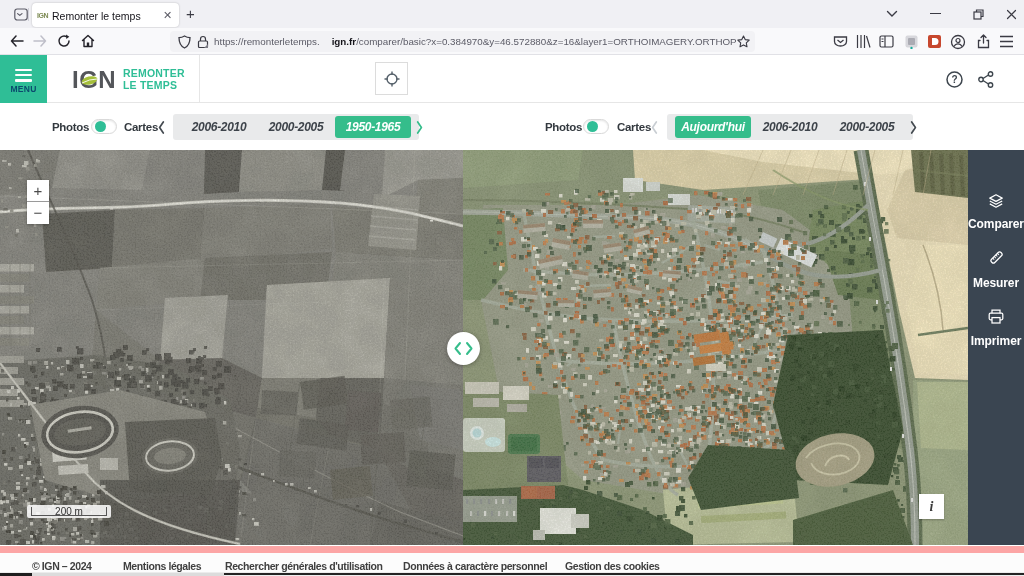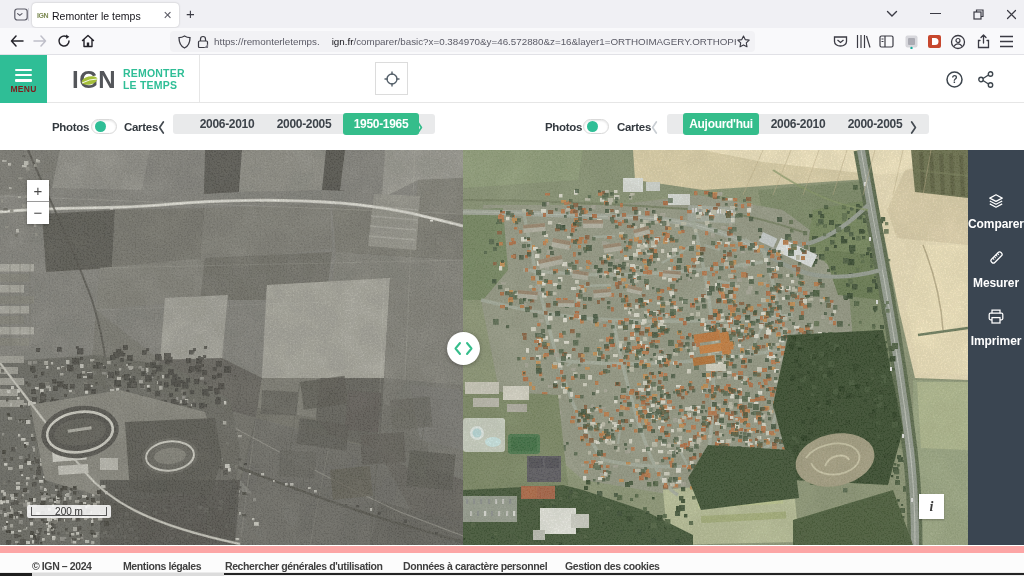--- a/index.html
+++ b/index.html
@@ -5,41 +5,41 @@
 .abs { position:absolute; }
 
 #tabbar { position:absolute; left:0; top:0; width:1024px; height:28px; background:#f0f0f4; }
 #tab { position:absolute; left:32px; top:3px; width:147px; height:24px; background:#fff; border-radius:4px; box-shadow:0 0 2px rgba(0,0,0,.25); }
 #tab .title { position:absolute; left:20px; top:7px; font-size:10.5px; color:#15141a; white-space:nowrap; }
 #tab .fav { position:absolute; left:5px; top:9px; font-size:7px; font-weight:bold; color:#7c8a53; letter-spacing:-0.5px; }
 #tab .x { position:absolute; left:131px; top:6px; font-size:11px; color:#5b5b66; }
 #navbar { position:absolute; left:0; top:28px; width:1024px; height:27px; background:#f9f9fb; border-bottom:1px solid #e1e1e6; }
 #urlbar { position:absolute; left:170px; top:3px; width:585px; height:21px; background:#f2f2f5; border-radius:4px; }
 #urltext { position:absolute; left:44px; top:4.5px; font-size:9.8px; color:#5b5b66; white-space:nowrap; overflow:hidden; width:522px; }
-#urltext b { color:#15141a; font-weight:normal;padding-left:12px; }
+#urltext b { color:#15141a; font-weight:bold;padding-left:12px; }
 .cicon { position:absolute; top:6px; color:#3b3b44; font-size:13px; }
 
 #hdr { position:absolute; left:0; top:55px; width:1024px; height:48px; background:#fff; border-bottom:1px solid #e6e6e6; }
-#menu { position:absolute; left:0; top:0; width:47px; height:48px; background:#2fbe96; color:#7f1d1d; text-align:center; }
+#menu { position:absolute; left:0; top:0; width:47px; height:48px; background:#2fbe96; color:#0c4a6e; text-align:center; }
 #menu .bars div { width:17px; height:2.6px; background:#fff; margin:2.6px auto; border-radius:1px; }
 #menu .lbl { font-size:8.5px; font-weight:bold; letter-spacing:.3px; }
 #ignlogo { position:absolute; left:72px; top:11px; font-weight:bold; font-size:24px; color:#54565a; letter-spacing:0.5px; }
 #rlt { position:absolute; left:123px; top:13px; font-size:10.5px; font-weight:bold; color:#2fbe96; line-height:11.5px; letter-spacing:.2px; }
 .vsep { position:absolute; top:0; width:1px; height:48px; background:#e6e6e6; }
 #locbtn { position:absolute; left:375px; top:7px; width:33px; height:33px; border:1px solid #dcdcdc; background:#fff; }
 #searchbox { position:absolute; left:407px; top:7px; width:225px; height:33px; border:1px solid #dcdcdc; background:#fff; }
 #searchbox span { position:absolute; left:27px; top:9px; font-size:12px; color:#8a8a8a; }
 
 #toolbar { position:absolute; left:0; top:104px; width:1024px; height:46px; background:#fff; }
 .tgroup { position:absolute; top:10px; height:26px; }
 .tgroup > * { position:absolute; }
 .tlabel { font-size:11.5px; letter-spacing:-0.3px; font-weight:bold; color:#33393f; line-height:26px; top:0; }
 .toggle { width:26px; height:15px; background:#fff; border:1px solid #d9d9d9; border-radius:9px; top:4.5px; box-shadow:inset 0 1px 2px rgba(0,0,0,.1); }
 .toggle i { position:absolute; left:2.5px; top:1.5px; width:11px; height:11px; background:#2fbe96; border-radius:50%; }
-.btns { background:#e9eaeb; border-radius:3px; height:20px; top:0; display:flex; align-items:center; padding:0 16px; gap:1px; }
+.btns { background:#e9eaeb; border-radius:3px; height:26px; top:0; display:flex; align-items:center; padding:0 8px; gap:1px;font-style:italic; }
 .btn { font-size:12px; letter-spacing:-0.3px; font-weight:bold; color:#3d434a; width:76px; text-align:center; height:22px; line-height:22px; border-radius:3px; }
 .btn.act { background:#35bd8b; color:#fff; }
 
 #maps { position:absolute; left:0; top:150px; width:1024px; height:395px; }
 #sidebar { position:absolute; left:968px; top:0; width:56px; height:395px; background:#3a4551; }
 .slbl { position:absolute; left:0; width:56px; text-align:center; color:#fff; font-size:12px; letter-spacing:-0.1px; font-weight:bold; }
 #zoomctl { position:absolute; left:27px; top:30px; width:22px; height:44px; background:#fff; box-shadow:0 1px 3px rgba(0,0,0,.3); }
 #zoomctl div { width:22px; height:22px; text-align:center; font-size:15px; color:#4a4a4a; line-height:21px; }
 #zoomctl .zp { border-bottom:1px solid #9a9a9a; }
 #scale { position:absolute; left:27px; top:355px; width:84px; height:13px; background:rgba(255,255,255,.85); border-radius:2px; }

